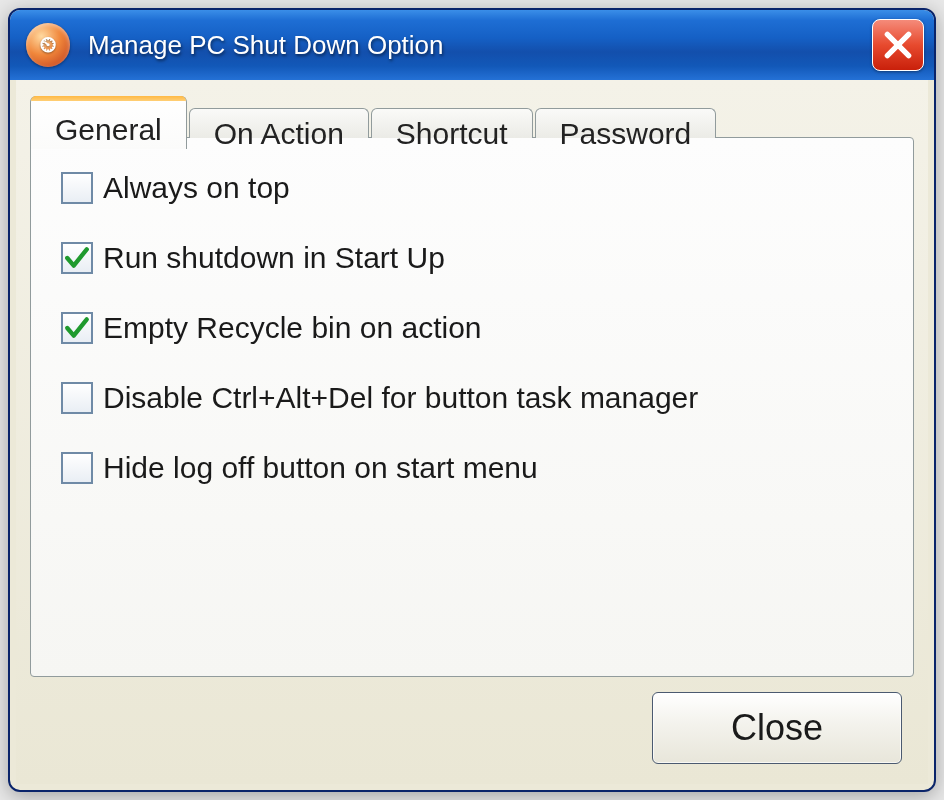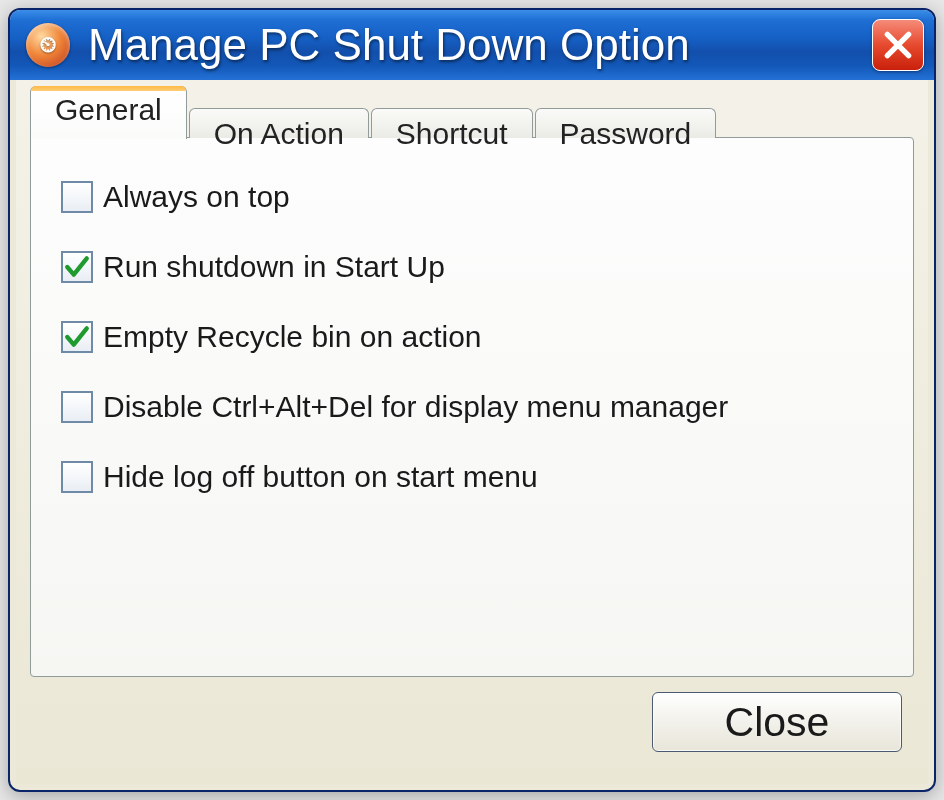--- a/index.html
+++ b/index.html
@@ -41,21 +41,21 @@
   justify-content: center;
   color: #fff;
   font-weight: bold;
   font-size: 22px;
   margin-right: 18px;
   box-shadow: inset 0 2px 4px rgba(255,255,255,0.5), 0 1px 3px rgba(0,0,0,0.4);
   text-shadow: 0 1px 2px rgba(0,0,0,0.4);
 }
 .title-text {
   color: #fff;
-  font-size: 44px;
+  font-size: 26px;
   font-weight: normal;
   text-shadow: 1px 2px 3px rgba(0,0,0,0.5);
   flex: 1;
 }
 .close-btn {
   width: 52px;
   height: 52px;
   background: linear-gradient(to bottom, #f58b7a 0%, #e74a2e 50%, #c9200b 100%);
   border: 1px solid #fff;
   border-radius: 8px;
@@ -97,22 +97,22 @@
   position: relative;
 }
 .tab.inactive { 
   top: 0px;
   height: 30px;
   background: linear-gradient(to bottom, #fafaf8 0%, #ebebe6 100%);
 }
 .tab.active {
   background: linear-gradient(to bottom, #fff 0%, #fbfbfa 100%);
   height: 53px;
-  padding-top: 6px;
-  top: 1px;
+  padding-top: 16px;
+  top: 11px;
   z-index: 3;
 }
 .tab.active::before {
   content: "";
   position: absolute;
   left: 0;
   right: 0;
   top: -1px;
   height: 5px;
   background: linear-gradient(to bottom, #ffb944 0%, #ffcf76 100%);
@@ -124,21 +124,21 @@
   background: linear-gradient(to bottom, #fdfdfd 0%, #f6f6f3 100%);
   border-radius: 0 4px 4px 4px;
   position: relative;
   top: -1px;
   padding: 28px 30px 28px 30px;
   height: 540px;
 }
 .opt {
   display: flex;
   align-items: center;
-  margin: 14px 0 36px 0;
+  margin: 5px 0 36px 0;
 }
 .cbx {
   width: 32px;
   height: 32px;
   border: 2px solid #6f8aa6;
   background: linear-gradient(to bottom, #ffffff 0%, #e9eef4 100%);
   margin-right: 10px;
   display: flex;
   align-items: center;
   justify-content: center;
@@ -153,25 +153,25 @@
 }
 
 .footer {
   display: flex;
   justify-content: flex-end;
   gap: 26px;
   padding: 14px 12px 0 0;
 }
 .btn {
   min-width: 250px;
-  height: 60px;
+  height: 72px;
   border: 1px solid #4b5a70;
   border-radius: 6px;
   background: linear-gradient(to bottom, #ffffff 0%, #f3f2ec 45%, #e8e6da 100%);
-  font-size: 41px;
+  font-size: 36px;
   color: #1a1a1a;
   cursor: pointer;
   box-shadow: inset 0 0 0 1px rgba(255,255,255,0.7);
 }
 </style>
 </head>
 <body>
 
 <div class="window">
 
@@ -218,21 +218,21 @@
               <path d="M3 12 L9 19 L21 4" stroke="#1f9a2e" stroke-width="4" fill="none" stroke-linecap="round" stroke-linejoin="round"></path>
             </svg>
         </div>
         <span class="opt-label">Empty Recycle bin on action</span>
       </div>
 
       <div class="opt">
         <div class="cbx">
           
         </div>
-        <span class="opt-label">Disable Ctrl+Alt+Del for display menu manager</span>
+        <span class="opt-label">Disable Ctrl+Alt+Del for button task manager</span>
       </div>
 
 
       <div class="opt">
         <div class="cbx">
           
         </div>
         <span class="opt-label">Hide log off button on start menu</span>
       </div>
 

